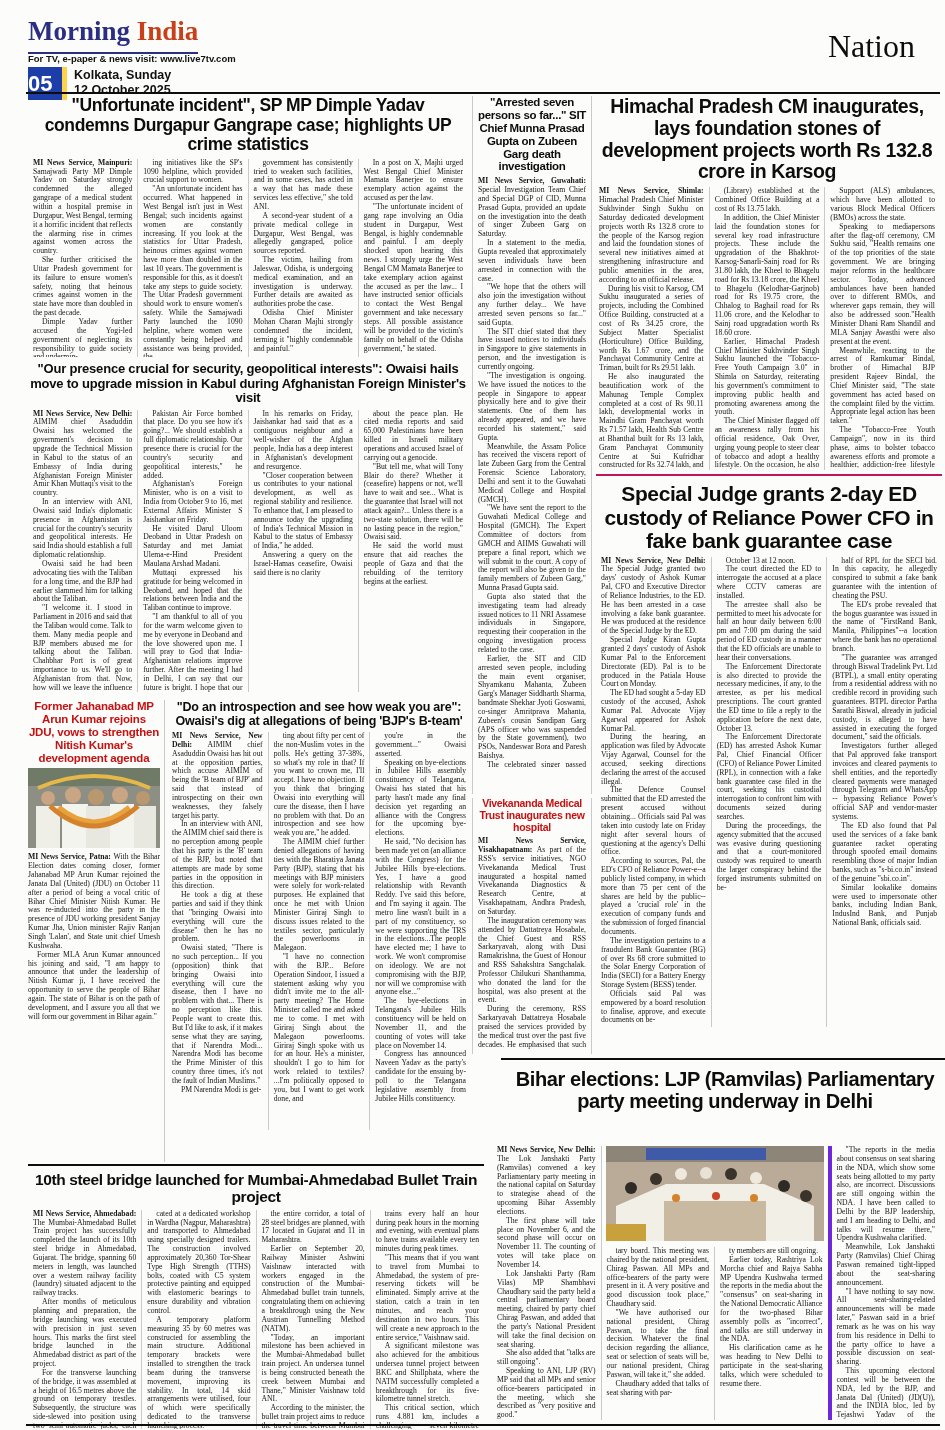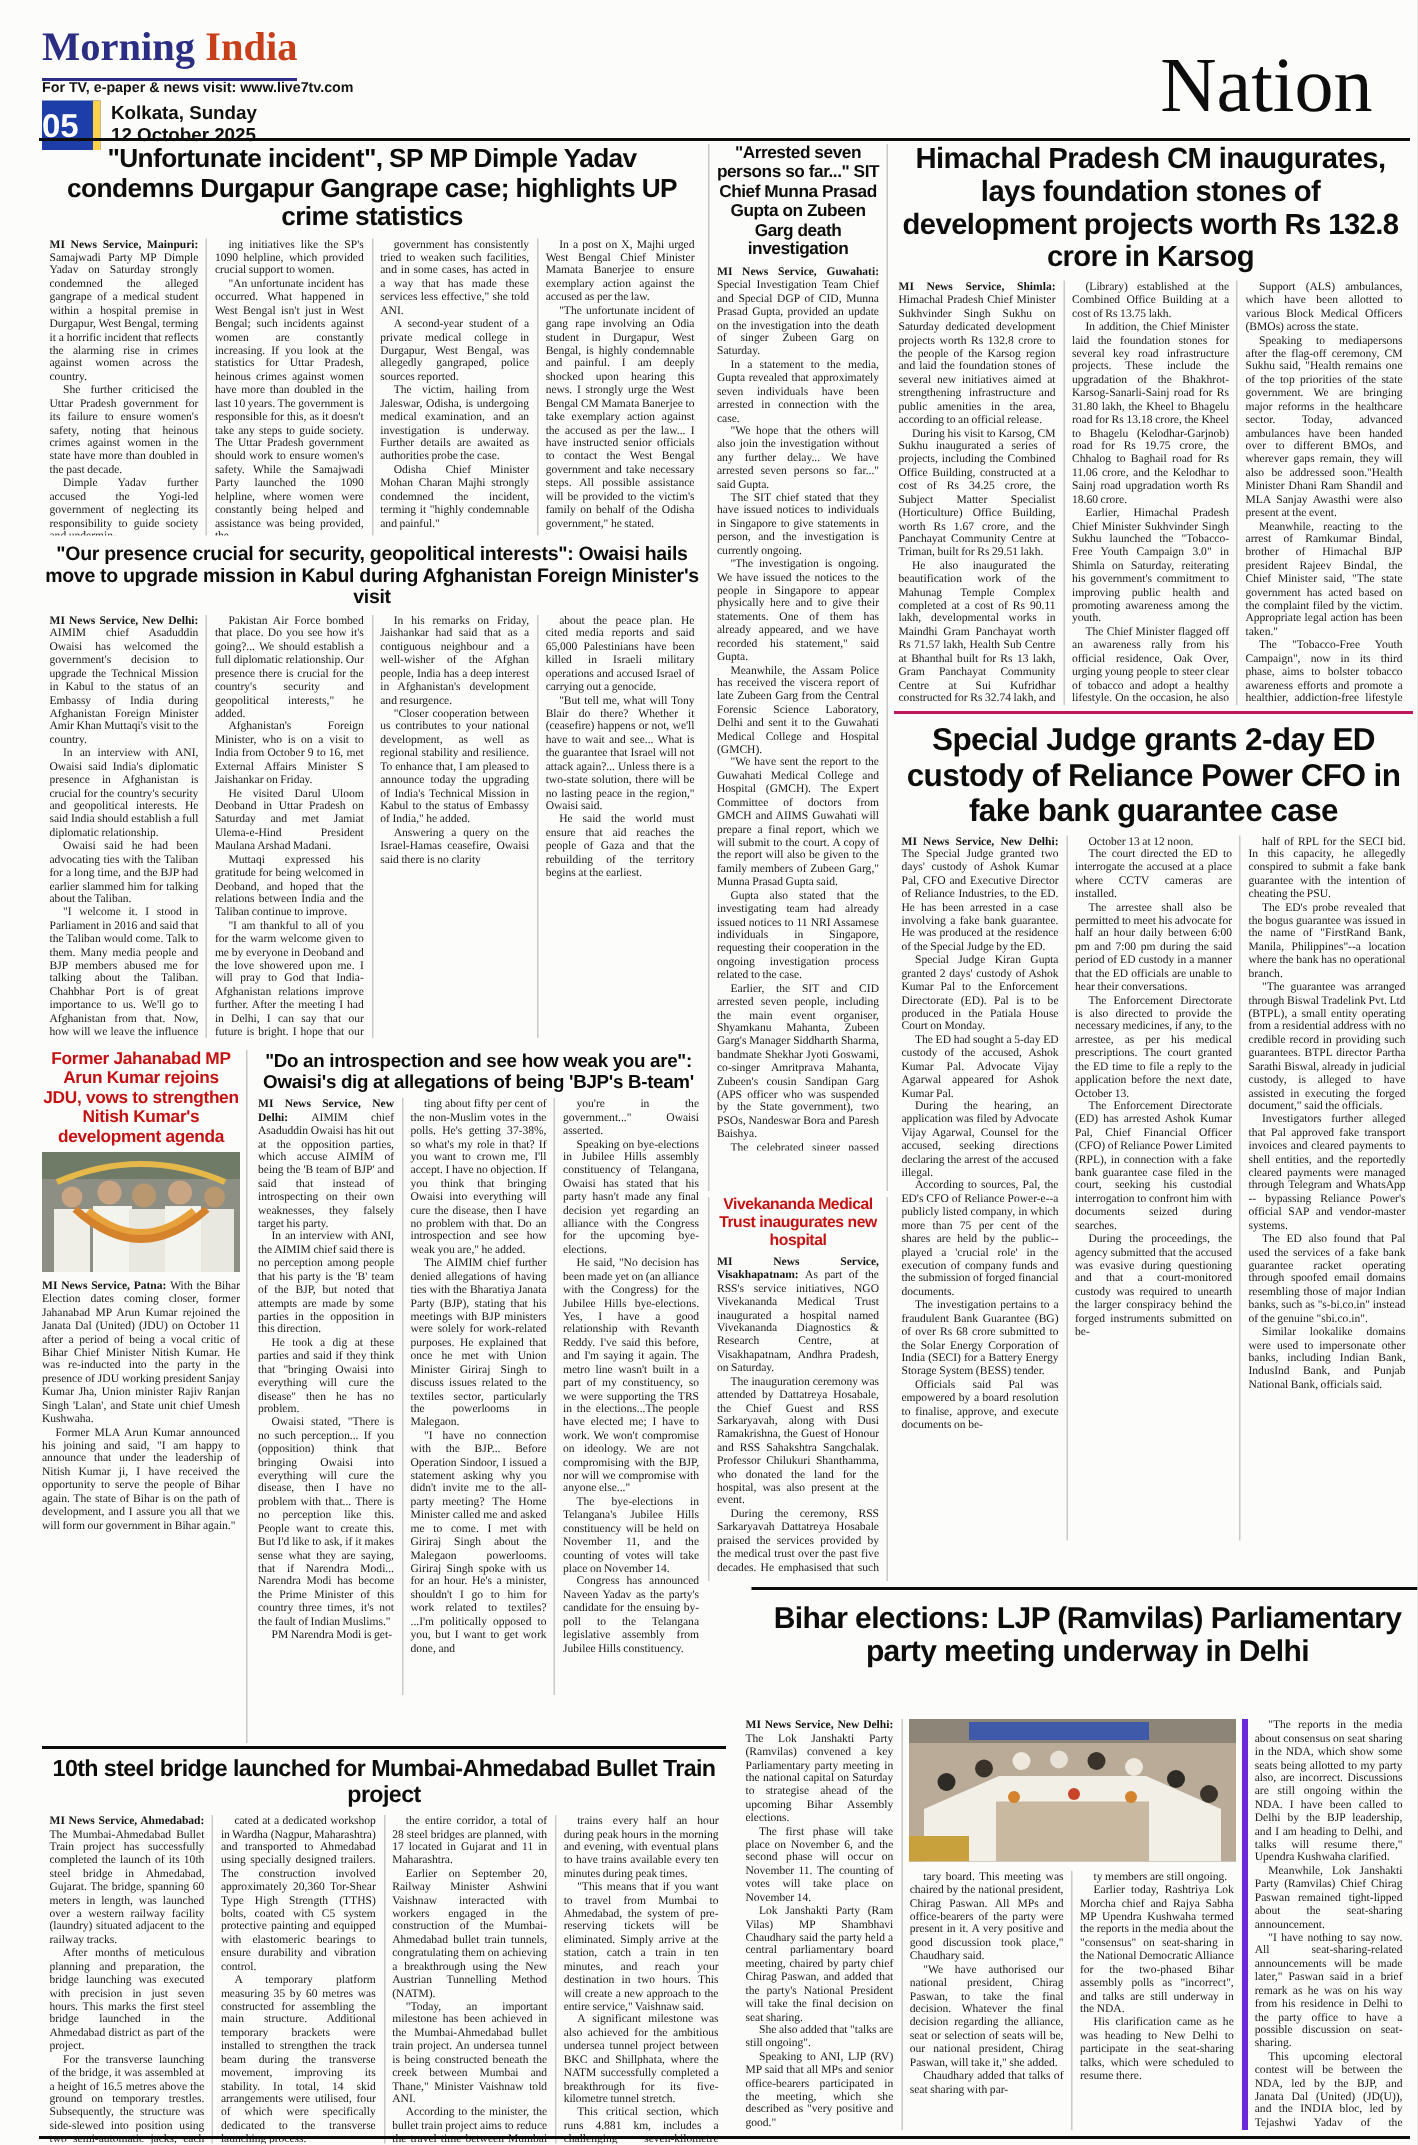--- a/index.html
+++ b/index.html
@@ -7,21 +7,21 @@
         font-family:"Liberation Serif",serif;color:#1a1a1a;}
   
   #logo{position:absolute;left:28px;top:16px;font-family:"Liberation Serif",serif;font-weight:bold;font-size:27px;
         border-bottom:2px solid #2b2e83;padding-bottom:5px;}
   #logo .w1{color:#2b2e83;} #logo .w2{color:#c8401a;}
   #tagline{position:absolute;left:28px;top:53px;font-family:"Liberation Sans",sans-serif;font-weight:bold;font-size:9.5px;color:#111;}
   #badge{position:absolute;left:28px;top:67px;width:34px;height:33px;background:#1d3ea8;color:#fff;
          font-family:"Liberation Sans",sans-serif;font-weight:bold;font-size:22px;line-height:33px;
          border-right:5px solid #ffd24a;}
   #edition{position:absolute;left:74px;top:68px;font-family:"Liberation Sans",sans-serif;font-weight:bold;font-size:12.5px;line-height:15px;color:#111;}
-  #section-name{position:absolute;right:30px;top:28px;font-family:"Liberation Serif",serif;font-size:52px;color:#0d0d0d;}
+  #section-name{position:absolute;right:30px;top:28px;font-family:"Liberation Serif",serif;font-size:32px;color:#0d0d0d;}
   .hrule{position:absolute;left:26px;right:5px;border-top:2.5px solid #0d0d0d;}
   
   .article{position:absolute;overflow:hidden;}
   .hl{font-family:"Liberation Sans",sans-serif;font-weight:bold;text-align:center;color:#0d0d0d;
       margin:0 0 4px 0;letter-spacing:-0.4px;line-height:1.12;}
   .hl.red{color:#c41212;}
   .cols{display:flex;align-items:stretch;}
   .col{flex:1 1 0;padding:0 5px;border-right:1px solid #c9c9c9;overflow:hidden;}
   .col:last-child{border-right:none;}
   .body-col p{margin:0;text-indent:9px;text-align:justify;font-size:7.7px;line-height:1.15;color:#161616;
@@ -178,20 +178,21 @@
   </section>
 
   <section class="article" id="a-ed">
     <h2 class="hl">Special Judge grants 2-day ED custody of Reliance Power CFO in fake bank guarantee case</h2>
     <div class="cols">
       <div class="col body-col">
           <p class="lead"><b>MI News Service, New Delhi: </b>The Special Judge granted two days' custody of Ashok Kumar Pal, CFO and Executive Director of Reliance Industries, to the ED. He has been arrested in a case involving a fake bank guarantee. He was produced at the residence of the Special Judge by the ED.</p>
           <p>Special Judge Kiran Gupta granted 2 days' custody of Ashok Kumar Pal to the Enforcement Directorate (ED). Pal is to be produced in the Patiala House Court on Monday.</p>
           <p>The ED had sought a 5-day ED custody of the accused, Ashok Kumar Pal. Advocate Vijay Agarwal appeared for Ashok Kumar Pal.</p>
           <p>During the hearing, an application was filed by Advocate Vijay Agarwal, Counsel for the accused, seeking directions declaring the arrest of the accused illegal.</p>
+          <p>The Defence Counsel submitted that the ED arrested the present accused without obtaining... Officials said Pal was taken into custody late on Friday night after several hours of questioning at the agency's Delhi office.</p>
           <p>According to sources, Pal, the ED's CFO of Reliance Power-e--a publicly listed company, in which more than 75 per cent of the shares are held by the public--played a 'crucial role' in the execution of company funds and the submission of forged financial documents.</p>
           <p>The investigation pertains to a fraudulent Bank Guarantee (BG) of over Rs 68 crore submitted to the Solar Energy Corporation of India (SECI) for a Battery Energy Storage System (BESS) tender.</p>
           <p>Officials said Pal was empowered by a board resolution to finalise, approve, and execute documents on be-</p>
         </div>
       <div class="col body-col">
           <p>October 13 at 12 noon.</p>
           <p>The court directed the ED to interrogate the accused at a place where CCTV cameras are installed.</p>
           <p>The arrestee shall also be permitted to meet his advocate for half an hour daily between 6:00 pm and 7:00 pm during the said period of ED custody in a manner that the ED officials are unable to hear their conversations.</p>
           <p>The Enforcement Directorate is also directed to provide the necessary medicines, if any, to the arrestee, as per his medical prescriptions. The court granted the ED time to file a reply to the application before the next date, October 13.</p>
           <p>The Enforcement Directorate (ED) has arrested Ashok Kumar Pal, Chief Financial Officer (CFO) of Reliance Power Limited (RPL), in connection with a fake bank guarantee case filed in the court, seeking his custodial interrogation to confront him with documents seized during searches.</p>

